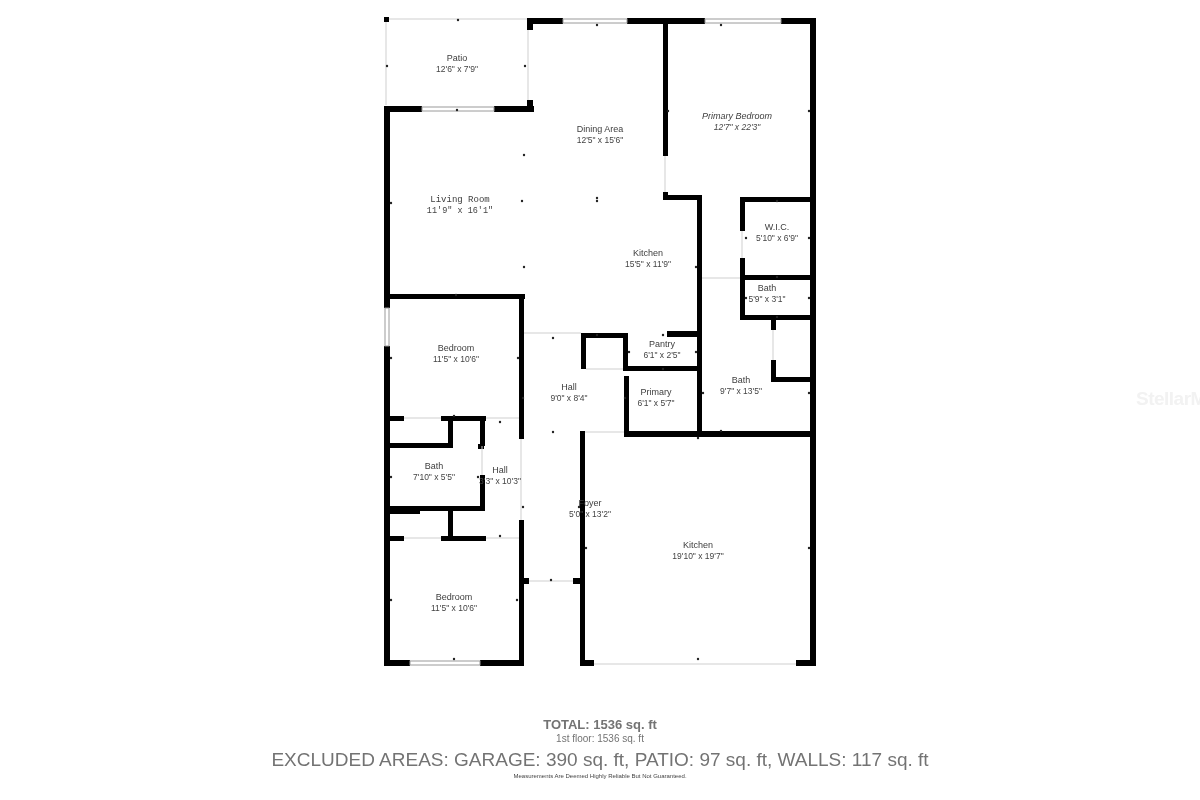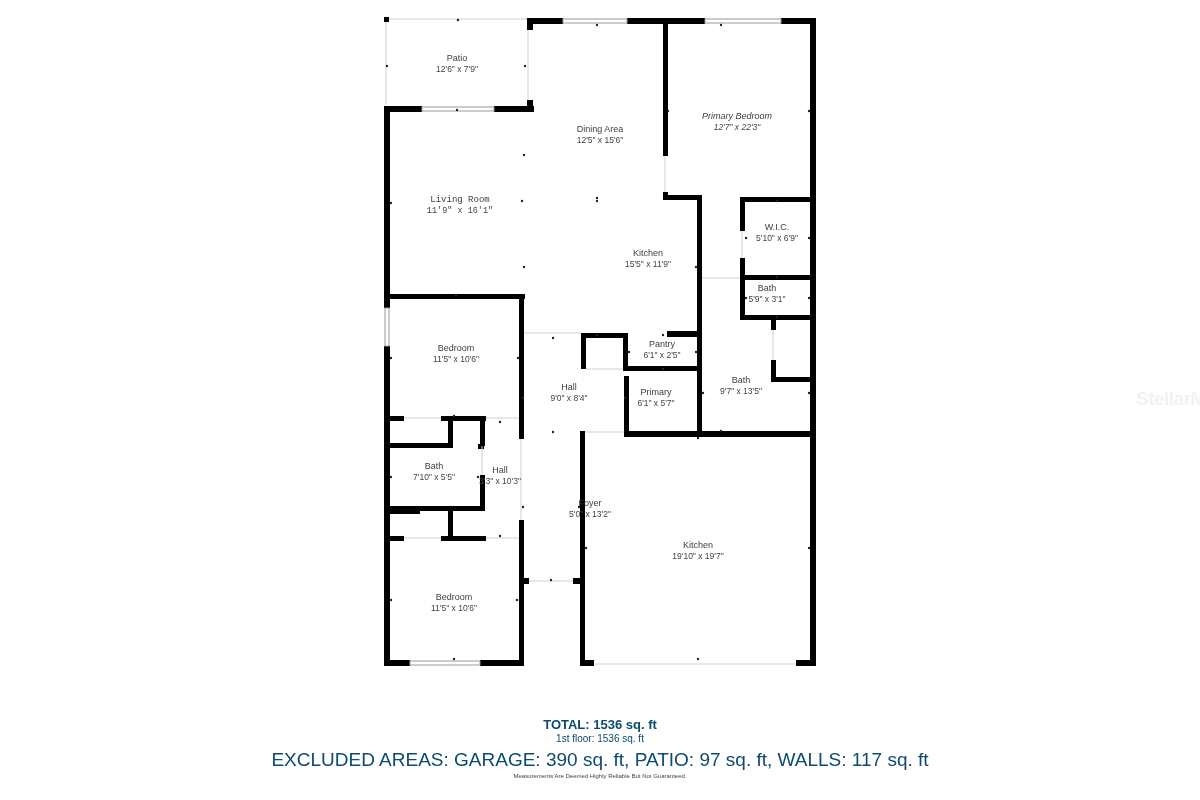--- a/index.html
+++ b/index.html
@@ -6,21 +6,21 @@
     body { width: 1200px; height: 800px; position: relative; overflow: hidden;
            font-family: "Liberation Sans", "DejaVu Sans", sans-serif; color: #333; }
     #plan { position: absolute; left: 0; top: 0; width: 1200px; height: 800px; }
     .wall { fill: #000; }
     .thin { stroke: #cfcfcf; stroke-width: 1; fill: none; }
     .win { fill: #fff; stroke: #9a9a9a; stroke-width: 1; }
     .dot { fill: #222; }
     .room-label { position: absolute; transform: translate(-50%, 0); text-align: center;
                   font-size: 9px; line-height: 11px; color: #3d3d3d; white-space: nowrap; }
     .room-label .dim { font-size: 8.5px; color: #444; }
-    .summary { position: absolute; left: 0; width: 1200px; text-align: center; color: #0c4a6e; }
+    .summary { position: absolute; left: 0; width: 1200px; text-align: center; color: #737373; }
     .total { top: 717px; font-weight: bold; font-size: 13px; }
     .floor { top: 733px; font-size: 10px; }
     .excluded { top: 749px; font-size: 19px; }
     .disclaimer { top: 773px; font-size: 6px; color: #444; }
     .watermark { position: absolute; left: 1136px; top: 388px; font-size: 19px; color: #f2f2f2;
                  letter-spacing: -0.5px; font-weight: bold; }
   </style>
 </head>
 <body>
 

